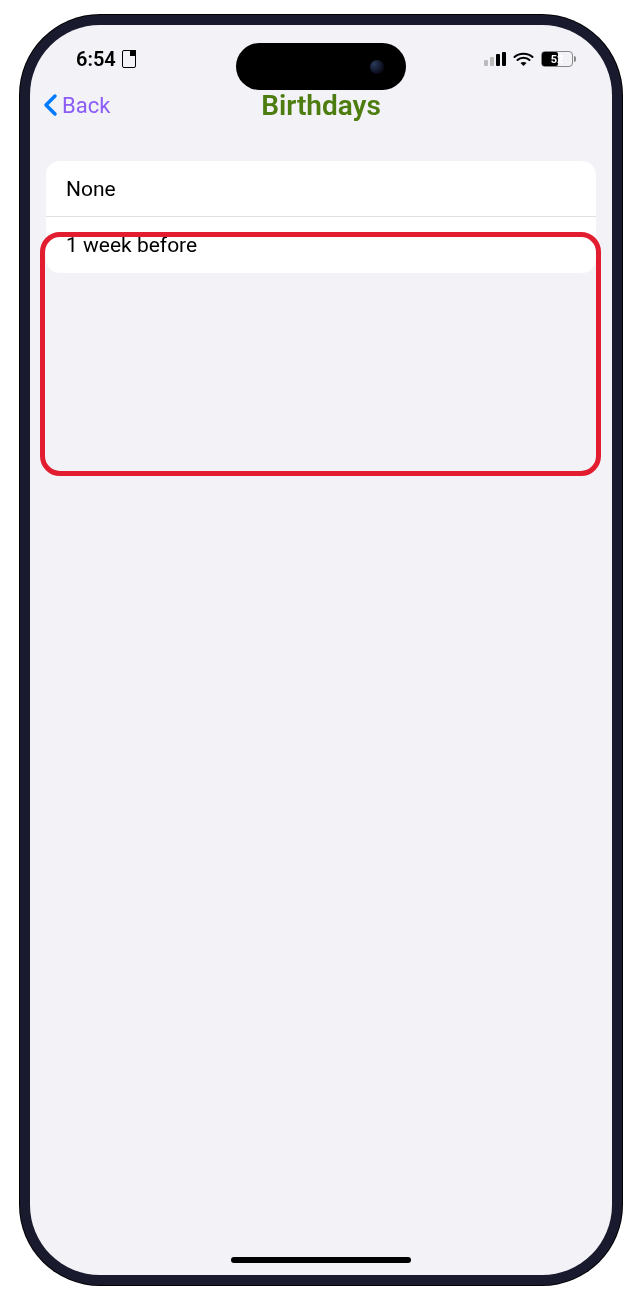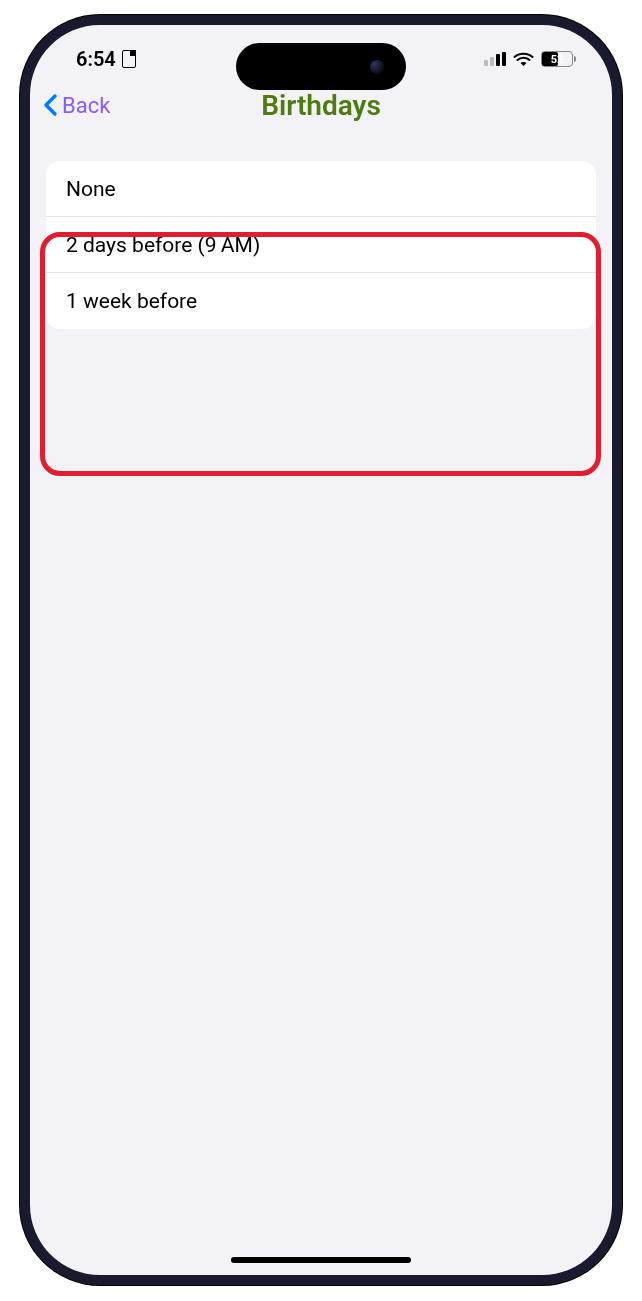--- a/index.html
+++ b/index.html
@@ -296,23 +296,20 @@
       </div>
       <div class="page-title">Birthdays</div>
     </div>
 
     <div class="content">
       <div class="list-group">
         <div class="list-row">
           <span>None</span>
         </div>
         <div class="list-row">
-          <span>2 days before (9 AM)</span>
-        </div>
-        <div class="list-row">
           <span>1 week before</span>
         </div>
       </div>
     </div>
 
     <div class="home-indicator"></div>
   </div>
 </div>
 
 <div class="highlight-box"></div>

